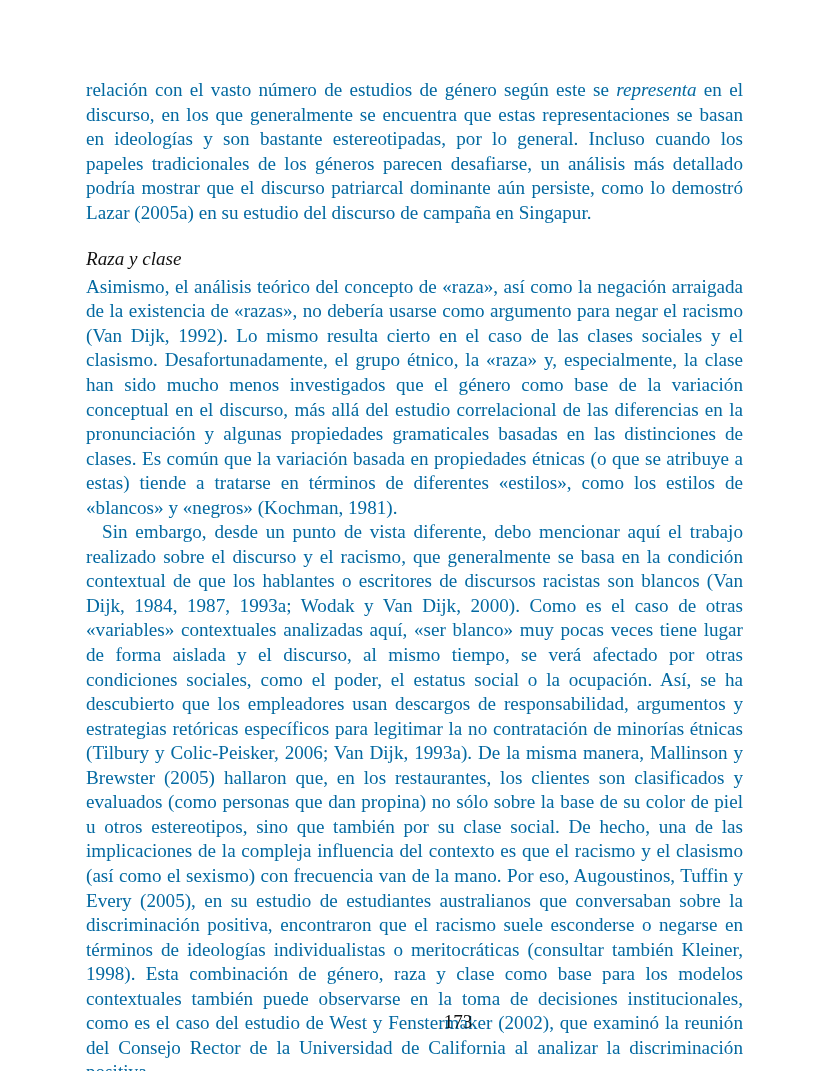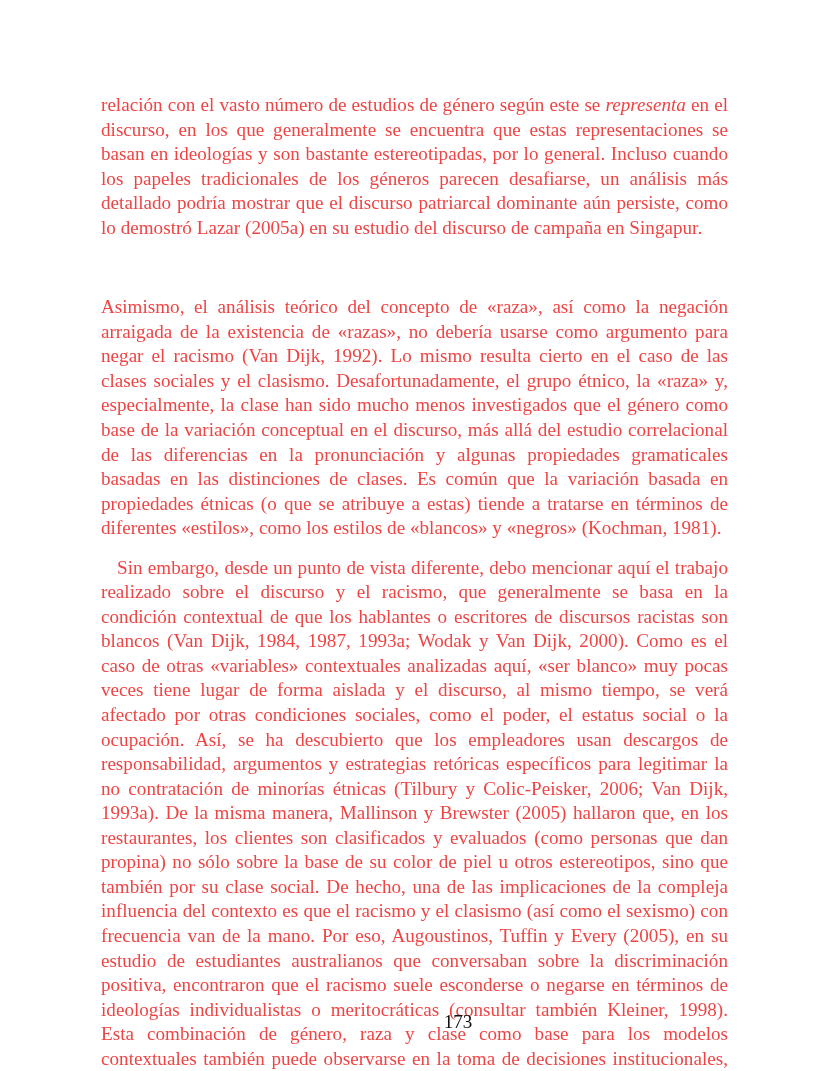--- a/index.html
+++ b/index.html
@@ -24,27 +24,27 @@
     height: 1071px;
     background: #ffffff;
   }
   .content {
     position: absolute;
     left: 86px;
     top: 78px;
     width: 657px;
   }
   p.body-text {
-    margin: 15px;
+    margin: 0;
     font-size: 19.1px;
     line-height: 24.55px;
     text-align: justify;
     text-justify: inter-word;
     hyphens: none;
-    color: #ef4444;
+    color: #0369a1;
     letter-spacing: 0.02px;
   }
   p.first-para {
     text-indent: 0;
   }
   p.indent-para {
     text-indent: 16px;
   }
   p.no-indent-para {
     text-indent: 0;
@@ -82,20 +82,21 @@
 <body>
 
 <div class="page">
 
   <div class="content">
 
     <p class="body-text first-para">relación con el vasto número de estudios de género según este se <em>representa</em> en el discurso, en los que generalmente se encuentra que estas representaciones se basan en ideologías y son bastante estereotipadas, por lo general. Incluso cuando los papeles tradicionales de los géneros parecen desafiarse, un análisis más detallado podría mostrar que el discurso patriarcal dominante aún persiste, como lo demostró Lazar (2005a) en su estudio del discurso de campaña en Singapur.</p>
 
     <div class="gap-before-heading"></div>
 
+    <h2 class="section-heading">Raza y clase</h2>
 
     <div class="gap-after-heading"></div>
 
     <p class="body-text no-indent-para">Asimismo, el análisis teórico del concepto de «raza», así como la negación arraigada de la existencia de «razas», no debería usarse como argumento para negar el racismo (Van Dijk, 1992). Lo mismo resulta cierto en el caso de las clases sociales y el clasismo. Desafortunadamente, el grupo étnico, la «raza» y, especialmente, la clase han sido mucho menos investigados que el género como base de la variación conceptual en el discurso, más allá del estudio correlacional de las diferencias en la pronunciación y algunas propiedades gramaticales basadas en las distinciones de clases. Es común que la variación basada en propiedades étnicas (o que se atribuye a estas) tiende a tratarse en términos de diferentes «estilos», como los estilos de «blancos» y «negros» (Kochman, 1981).</p>
 
     <p class="body-text indent-para">Sin embargo, desde un punto de vista diferente, debo mencionar aquí el trabajo realizado sobre el discurso y el racismo, que generalmente se basa en la condición contextual de que los hablantes o escritores de discursos racistas son blancos (Van Dijk, 1984, 1987, 1993a; Wodak y Van Dijk, 2000). Como es el caso de otras «variables» contextuales analizadas aquí, «ser blanco» muy pocas veces tiene lugar de forma aislada y el discurso, al mismo tiempo, se verá afectado por otras condiciones sociales, como el poder, el estatus social o la ocupación. Así, se ha descubierto que los empleadores usan descargos de responsabilidad, argumentos y estrategias retóricas específicos para legitimar la no contratación de minorías étnicas (Tilbury y Colic-Peisker, 2006; Van Dijk, 1993a). De la misma manera, Mallinson y Brewster (2005) hallaron que, en los restaurantes, los clientes son clasificados y evaluados (como personas que dan propina) no sólo sobre la base de su color de piel u otros estereotipos, sino que también por su clase social. De hecho, una de las implicaciones de la compleja influencia del contexto es que el racismo y el clasismo (así como el sexismo) con frecuencia van de la mano. Por eso, Augoustinos, Tuffin y Every (2005), en su estudio de estudiantes australianos que conversaban sobre la discriminación positiva, encontraron que el racismo suele esconderse o negarse en términos de ideologías individualistas o meritocráticas (consultar también Kleiner, 1998). Esta combinación de género, raza y clase como base para los modelos contextuales también puede observarse en la toma de decisiones institucionales, como es el caso del estudio de West y Fenstermaker (2002), que examinó la reunión del Consejo Rector de la Universidad de California al analizar la discriminación positiva.</p>
 
   </div>
 
   <div class="page-number-wrap">

